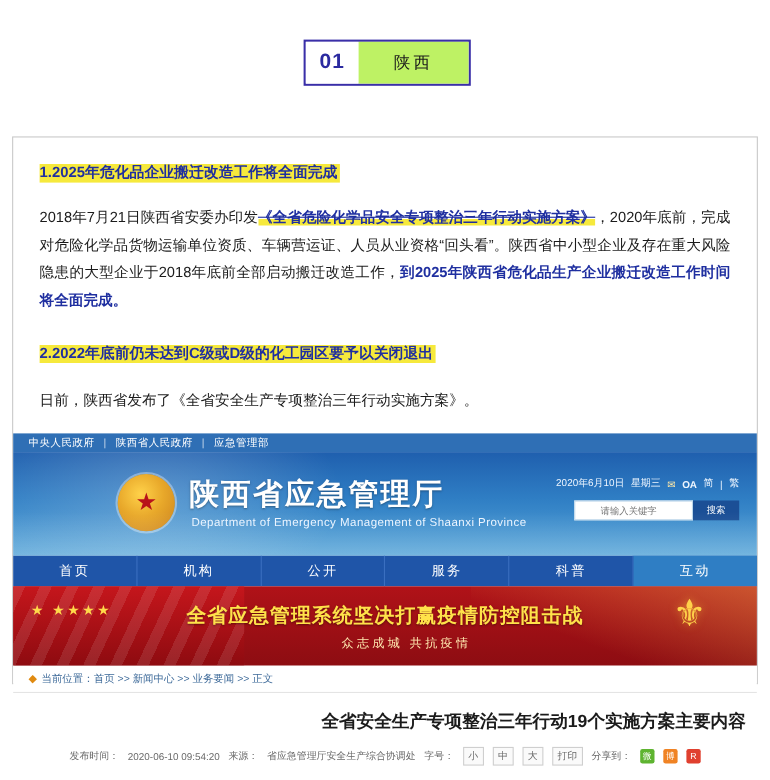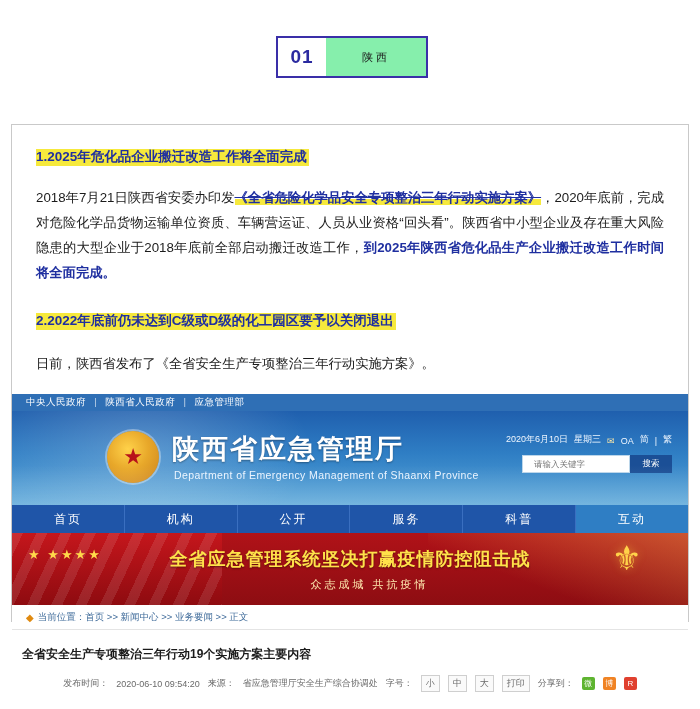--- a/index.html
+++ b/index.html
@@ -34,25 +34,25 @@
     align-items: center;
     justify-content: center;
     font-size: 19px;
     font-weight: bold;
     color: #2b2aa0;
     background: #ffffff;
     letter-spacing: 1px;
   }
   .badge-label {
     flex: 1;
-    background: #86efac;
+    background: #bef264;
     display: flex;
     align-items: center;
     justify-content: center;
-    font-size: 11px;
+    font-size: 15px;
     color: #1b1b1b;
     letter-spacing: 3px;
   }
 
   
   .card {
     position: absolute;
     left: 11px;
     top: 124px;
     width: 678px;
@@ -175,35 +175,35 @@
   }
   .site-meta {
     position: absolute;
     right: 16px; top: 22px;
     color: #eef6ff;
     font-size: 9px;
     display: flex;
     align-items: flex-end;
     gap: 6px;
   }
-  .site-meta .oa { font-weight: normal; }
+  .site-meta .oa { font-weight: bold; }
   .site-meta .mailicon { color: #ffe9a8; }
   .site-search {
     position: absolute;
     right: 16px; top: 44px;
     display: flex;
     height: 18px;
   }
   .site-search input {
     width: 108px;
     border: 1px solid #bcd6ea;
     background: #fff;
     font-size: 8.5px;
     color: #9a9a9a;
-    padding: 0 11px;
+    padding: 0 23px;
     outline: none;
     box-sizing: border-box;
     height: 18px;
     font-family: "Liberation Sans", sans-serif;
   }
   .site-search button {
     width: 42px;
     height: 18px;
     border: none;
     background: #1b4f96;
@@ -294,22 +294,22 @@
     gap: 4px;
     padding: 0 14px;
     font-size: 9.5px;
     color: #3f6b9a;
     background: #fff;
     border-bottom: 1px solid #e4e4e4;
   }
   .crumb .pin { color: #e08a10; font-size: 10px; }
 
   .art-title {
-    text-align: left;
-    font-size: 12px;
+    text-align: right;
+    font-size: 16px;
     font-weight: bold;
     color: #1b1b1b;
     padding: 16px 10px 12px 10px;
   }
   .art-meta {
     display: flex;
     align-items: center;
     justify-content: center;
     gap: 8px;
     font-size: 9px;

